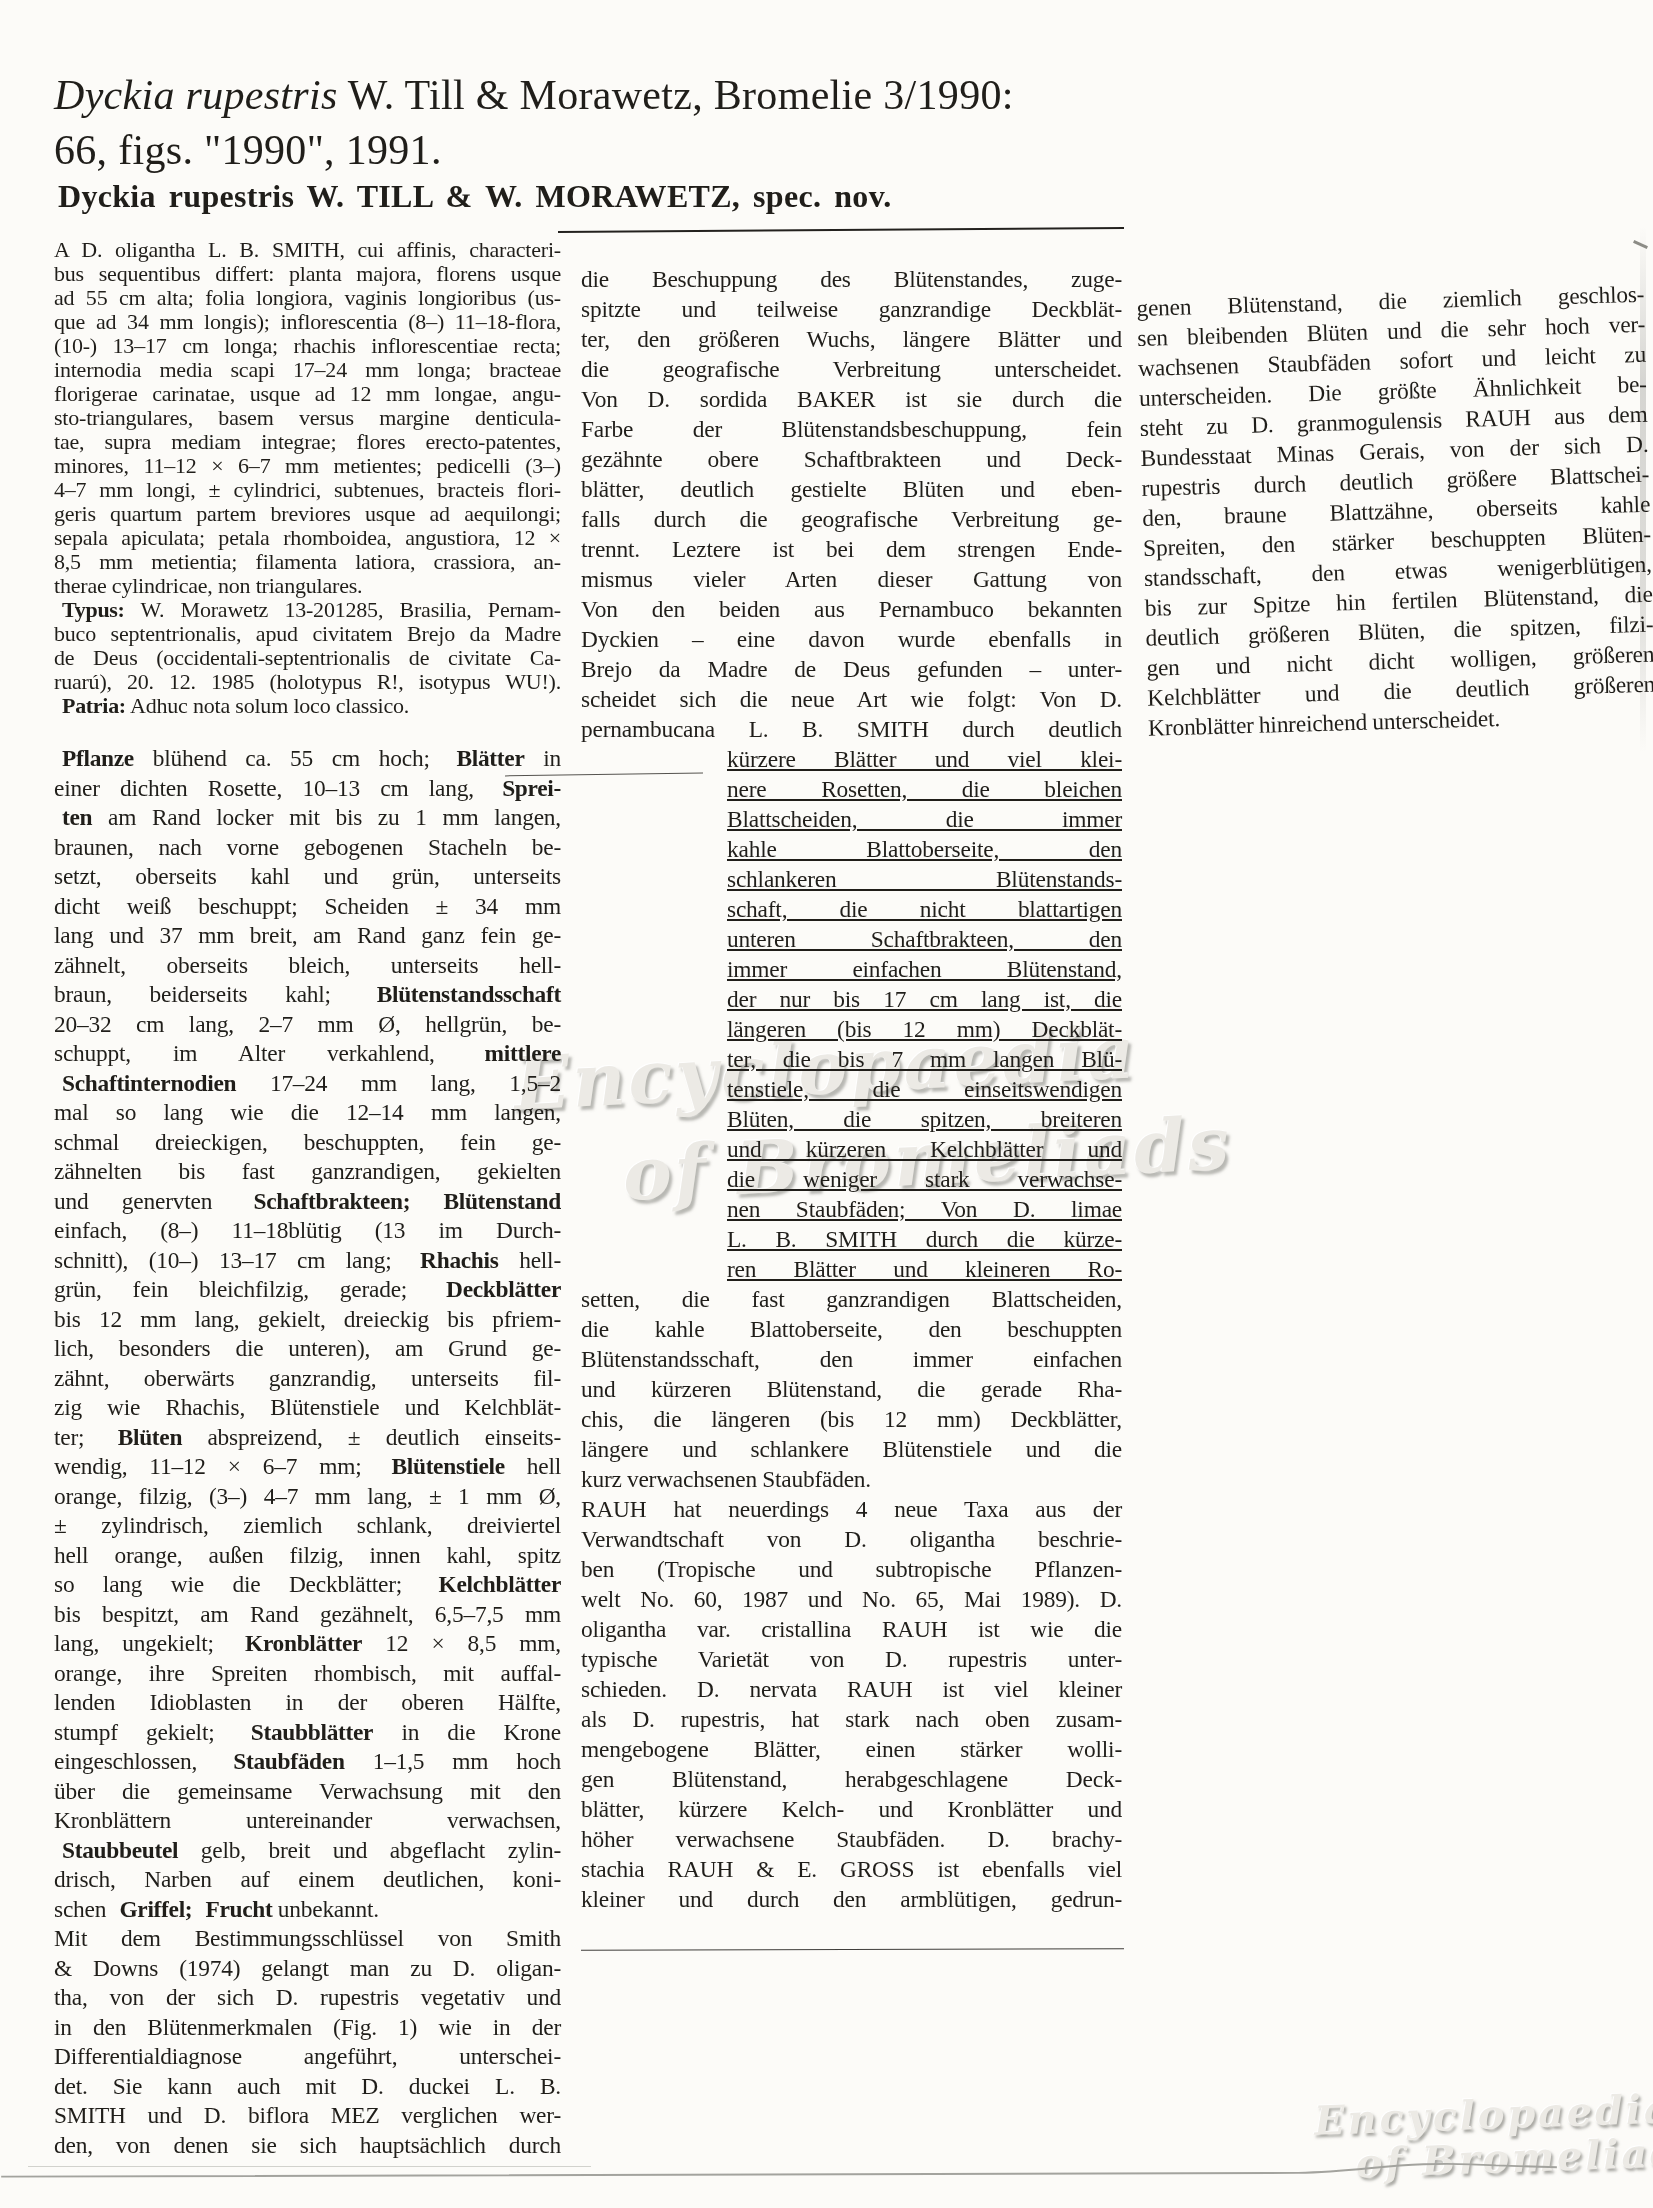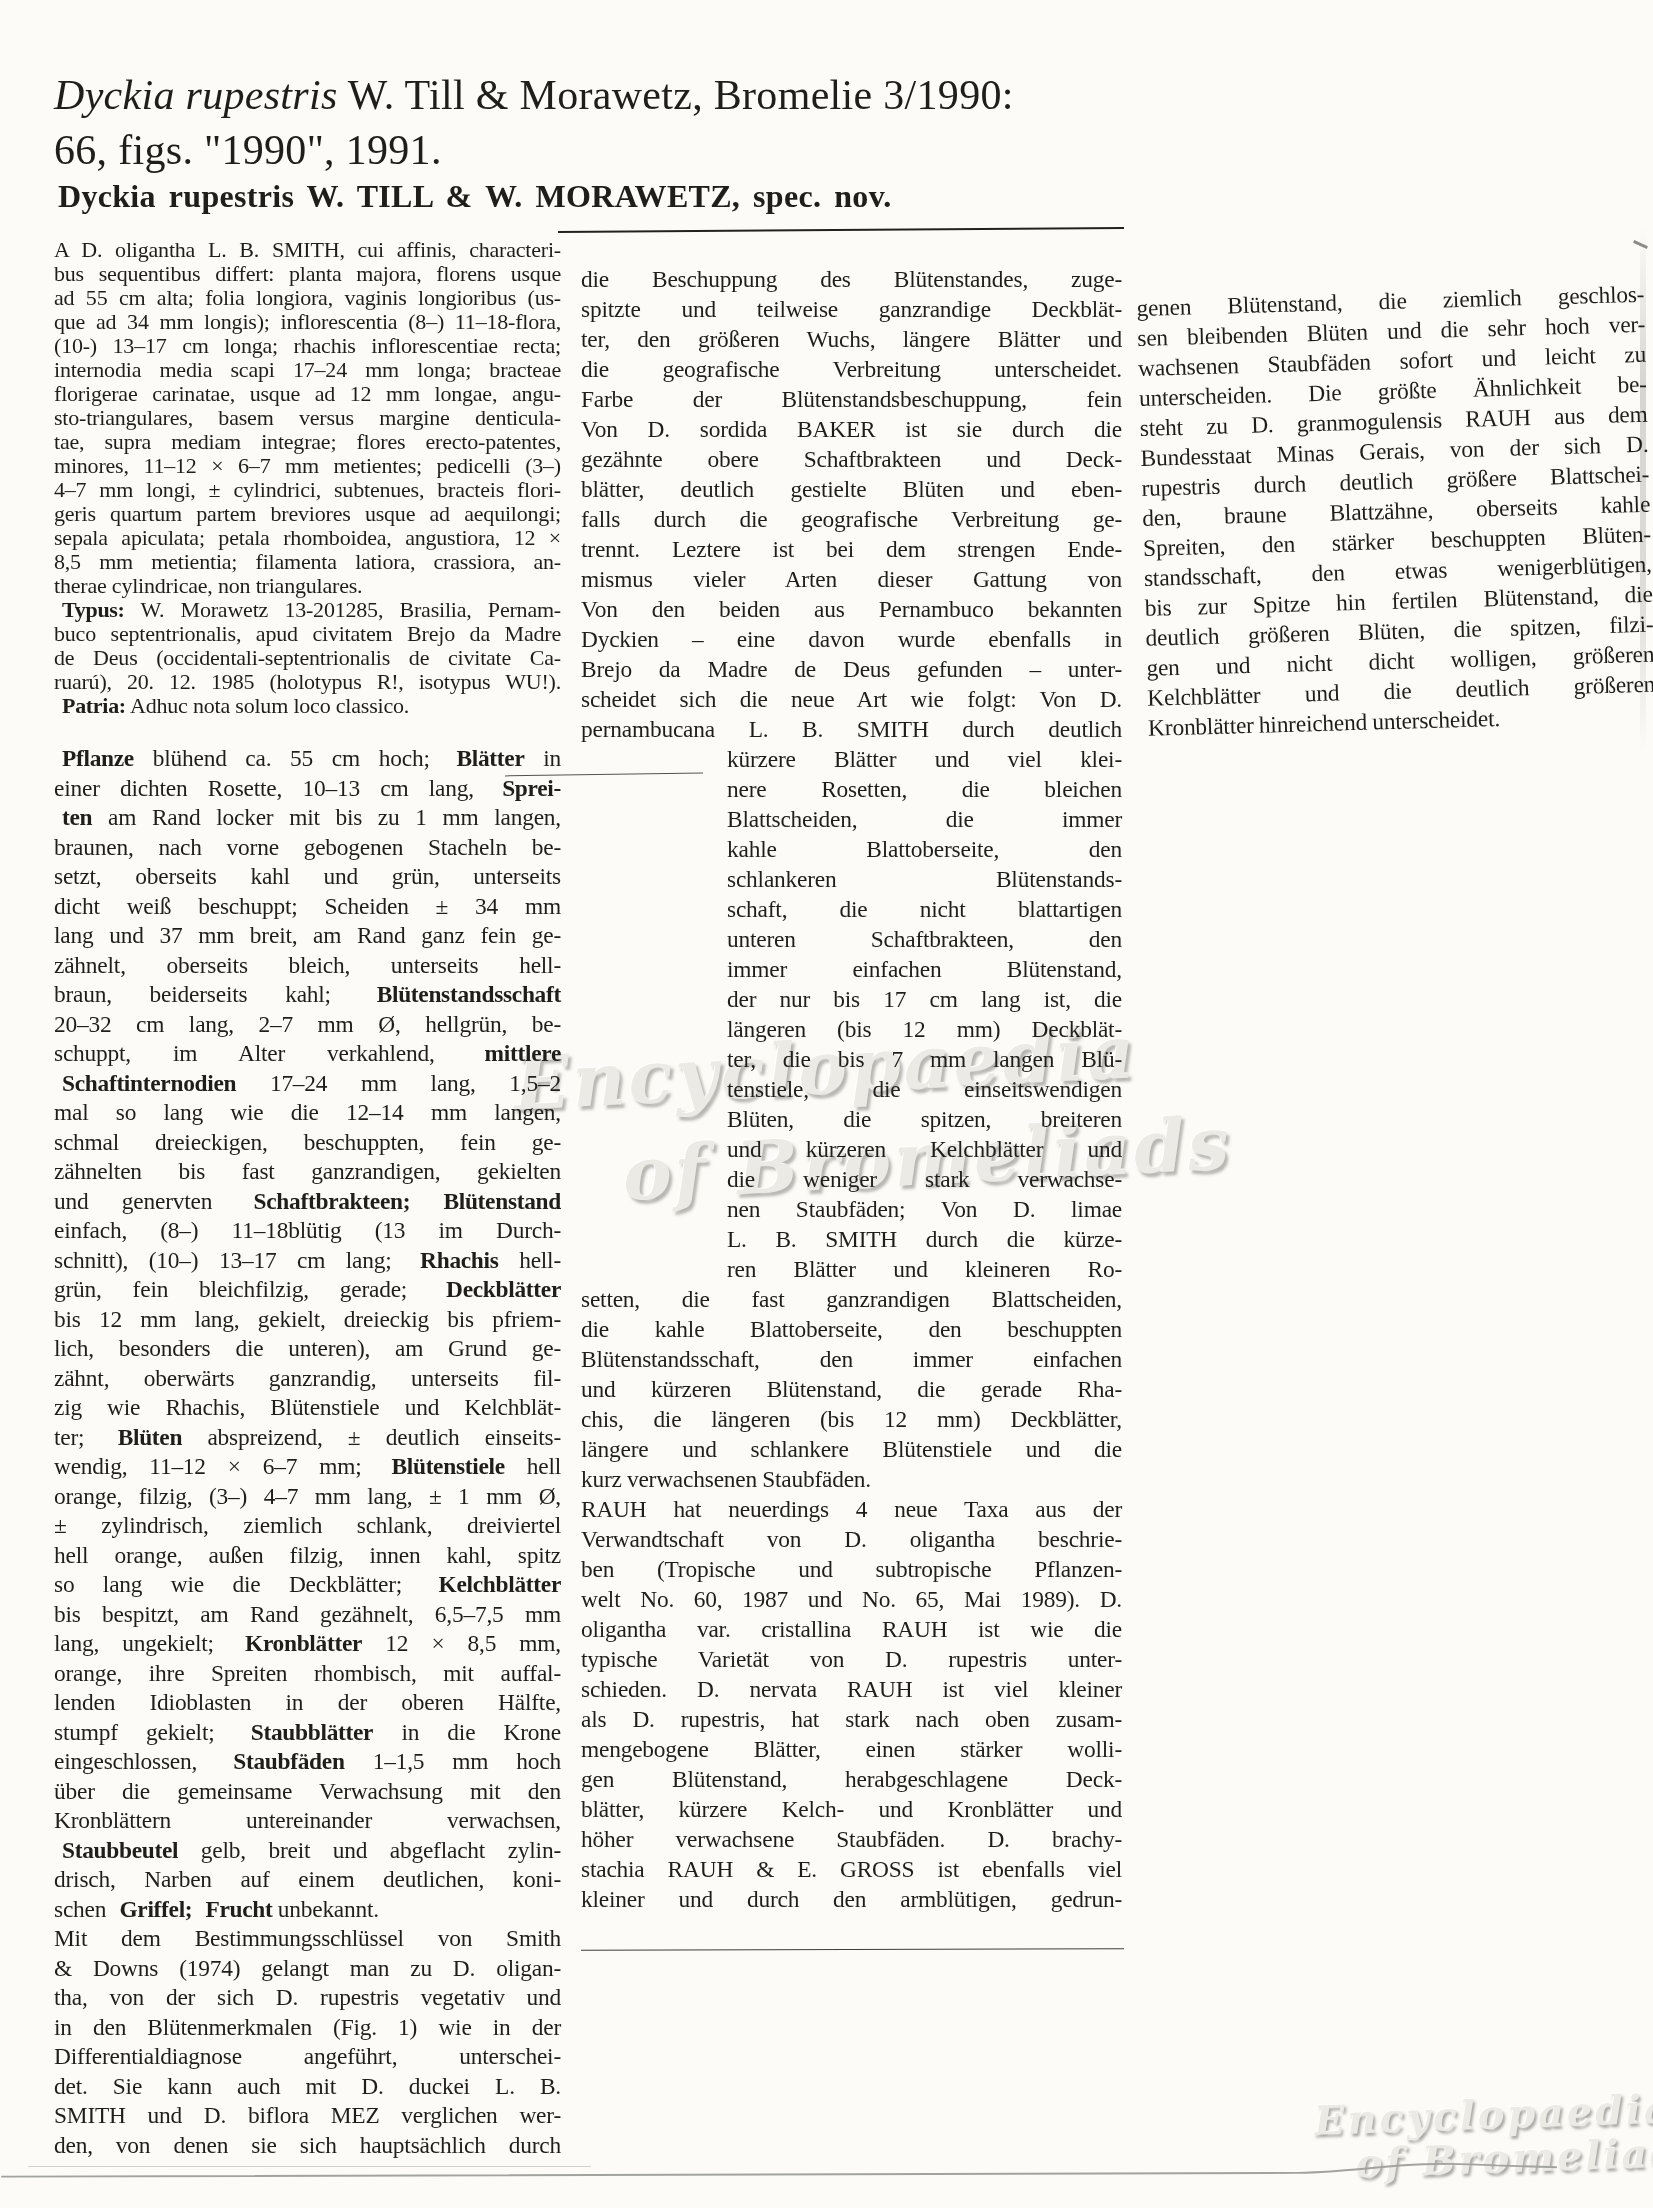--- a/index.html
+++ b/index.html
@@ -14,21 +14,21 @@
   #title{left:54px;top:32px;width:1036px;font-size:42px;line-height:55px;letter-spacing:0.3px;margin-top:36px;}
   #title .it{font-style:italic;}
   #heading{left:58px;top:178px;font-size:32px;font-weight:bold;white-space:nowrap;
            word-spacing:4.7px;letter-spacing:0.3px;}
   #rule-heading{left:558px;top:229px;width:566px;height:0;border-top:2.8px solid #23211e;
                 transform:rotate(-0.4deg);}
   #latin{left:54px;top:238px;width:507px;font-size:22px;line-height:24px;letter-spacing:-0.2px;}
   .maintext{font-size:23.4px;letter-spacing:-0.2px;word-spacing:-0.5px;}
   #col1{left:54px;top:744px;width:507px;line-height:29.5px;}
   #col2{left:581px;top:264px;width:541px;line-height:30px;}
-  #col2 .ind{margin-left:146px;}
+  #col2 .ind{margin-left:146px;text-decoration:underline;}
   #col3{left:1136px;top:293px;width:508px;line-height:30px;
         transform:rotate(-1.6deg);transform-origin:0 0;}
   #pointer-line{left:505px;top:774px;width:198px;height:0;border-top:1.9px solid #55534f;
                 transform:rotate(-0.8deg);}
   #col2-rule{left:581px;top:1949px;width:543px;height:0;border-top:1.9px solid #3f3d3a;
              transform:rotate(-0.15deg);}
   #rule-faint{left:28px;top:2166px;width:563px;height:0;border-top:1.9px solid #d2d2cd;}
   #bottom-curve{left:0;top:2156px;width:1653px;height:47px;}
   .wm{font-family:"DejaVu Serif",serif;font-style:italic;font-weight:bold;white-space:nowrap;
       color:#eceae5;letter-spacing:2.8px;z-index:0;}
@@ -134,22 +134,22 @@
     <div class="ln"><span>Differentialdiagnose angeführt, unterschei-</span></div>
     <div class="ln"><span>det. Sie kann auch mit D. duckei L. B.</span></div>
     <div class="ln"><span>SMITH und D. biflora MEZ verglichen wer-</span></div>
     <div class="ln"><span>den, von denen sie sich hauptsächlich durch</span></div>
   </div>
 <div class="abs col maintext" id="col2">
     <div class="ln"><span>die Beschuppung des Blütenstandes, zuge-</span></div>
     <div class="ln"><span>spitzte und teilweise ganzrandige Deckblät-</span></div>
     <div class="ln"><span>ter, den größeren Wuchs, längere Blätter und</span></div>
     <div class="ln"><span>die geografische Verbreitung unterscheidet.</span></div>
+    <div class="ln"><span>Von D. sordida BAKER ist sie durch die</span></div>
     <div class="ln"><span>Farbe der Blütenstandsbeschuppung, fein</span></div>
-    <div class="ln"><span>Von D. sordida BAKER ist sie durch die</span></div>
     <div class="ln"><span>gezähnte obere Schaftbrakteen und Deck-</span></div>
     <div class="ln"><span>blätter, deutlich gestielte Blüten und eben-</span></div>
     <div class="ln"><span>falls durch die geografische Verbreitung ge-</span></div>
     <div class="ln"><span>trennt. Leztere ist bei dem strengen Ende-</span></div>
     <div class="ln"><span>mismus vieler Arten dieser Gattung von</span></div>
     <div class="ln"><span>Von den beiden aus Pernambuco bekannten</span></div>
     <div class="ln"><span>Dyckien – eine davon wurde ebenfalls in</span></div>
     <div class="ln"><span>Brejo da Madre de Deus gefunden – unter-</span></div>
     <div class="ln"><span>scheidet sich die neue Art wie folgt: Von D.</span></div>
     <div class="ln"><span>pernambucana L. B. SMITH durch deutlich</span></div>

